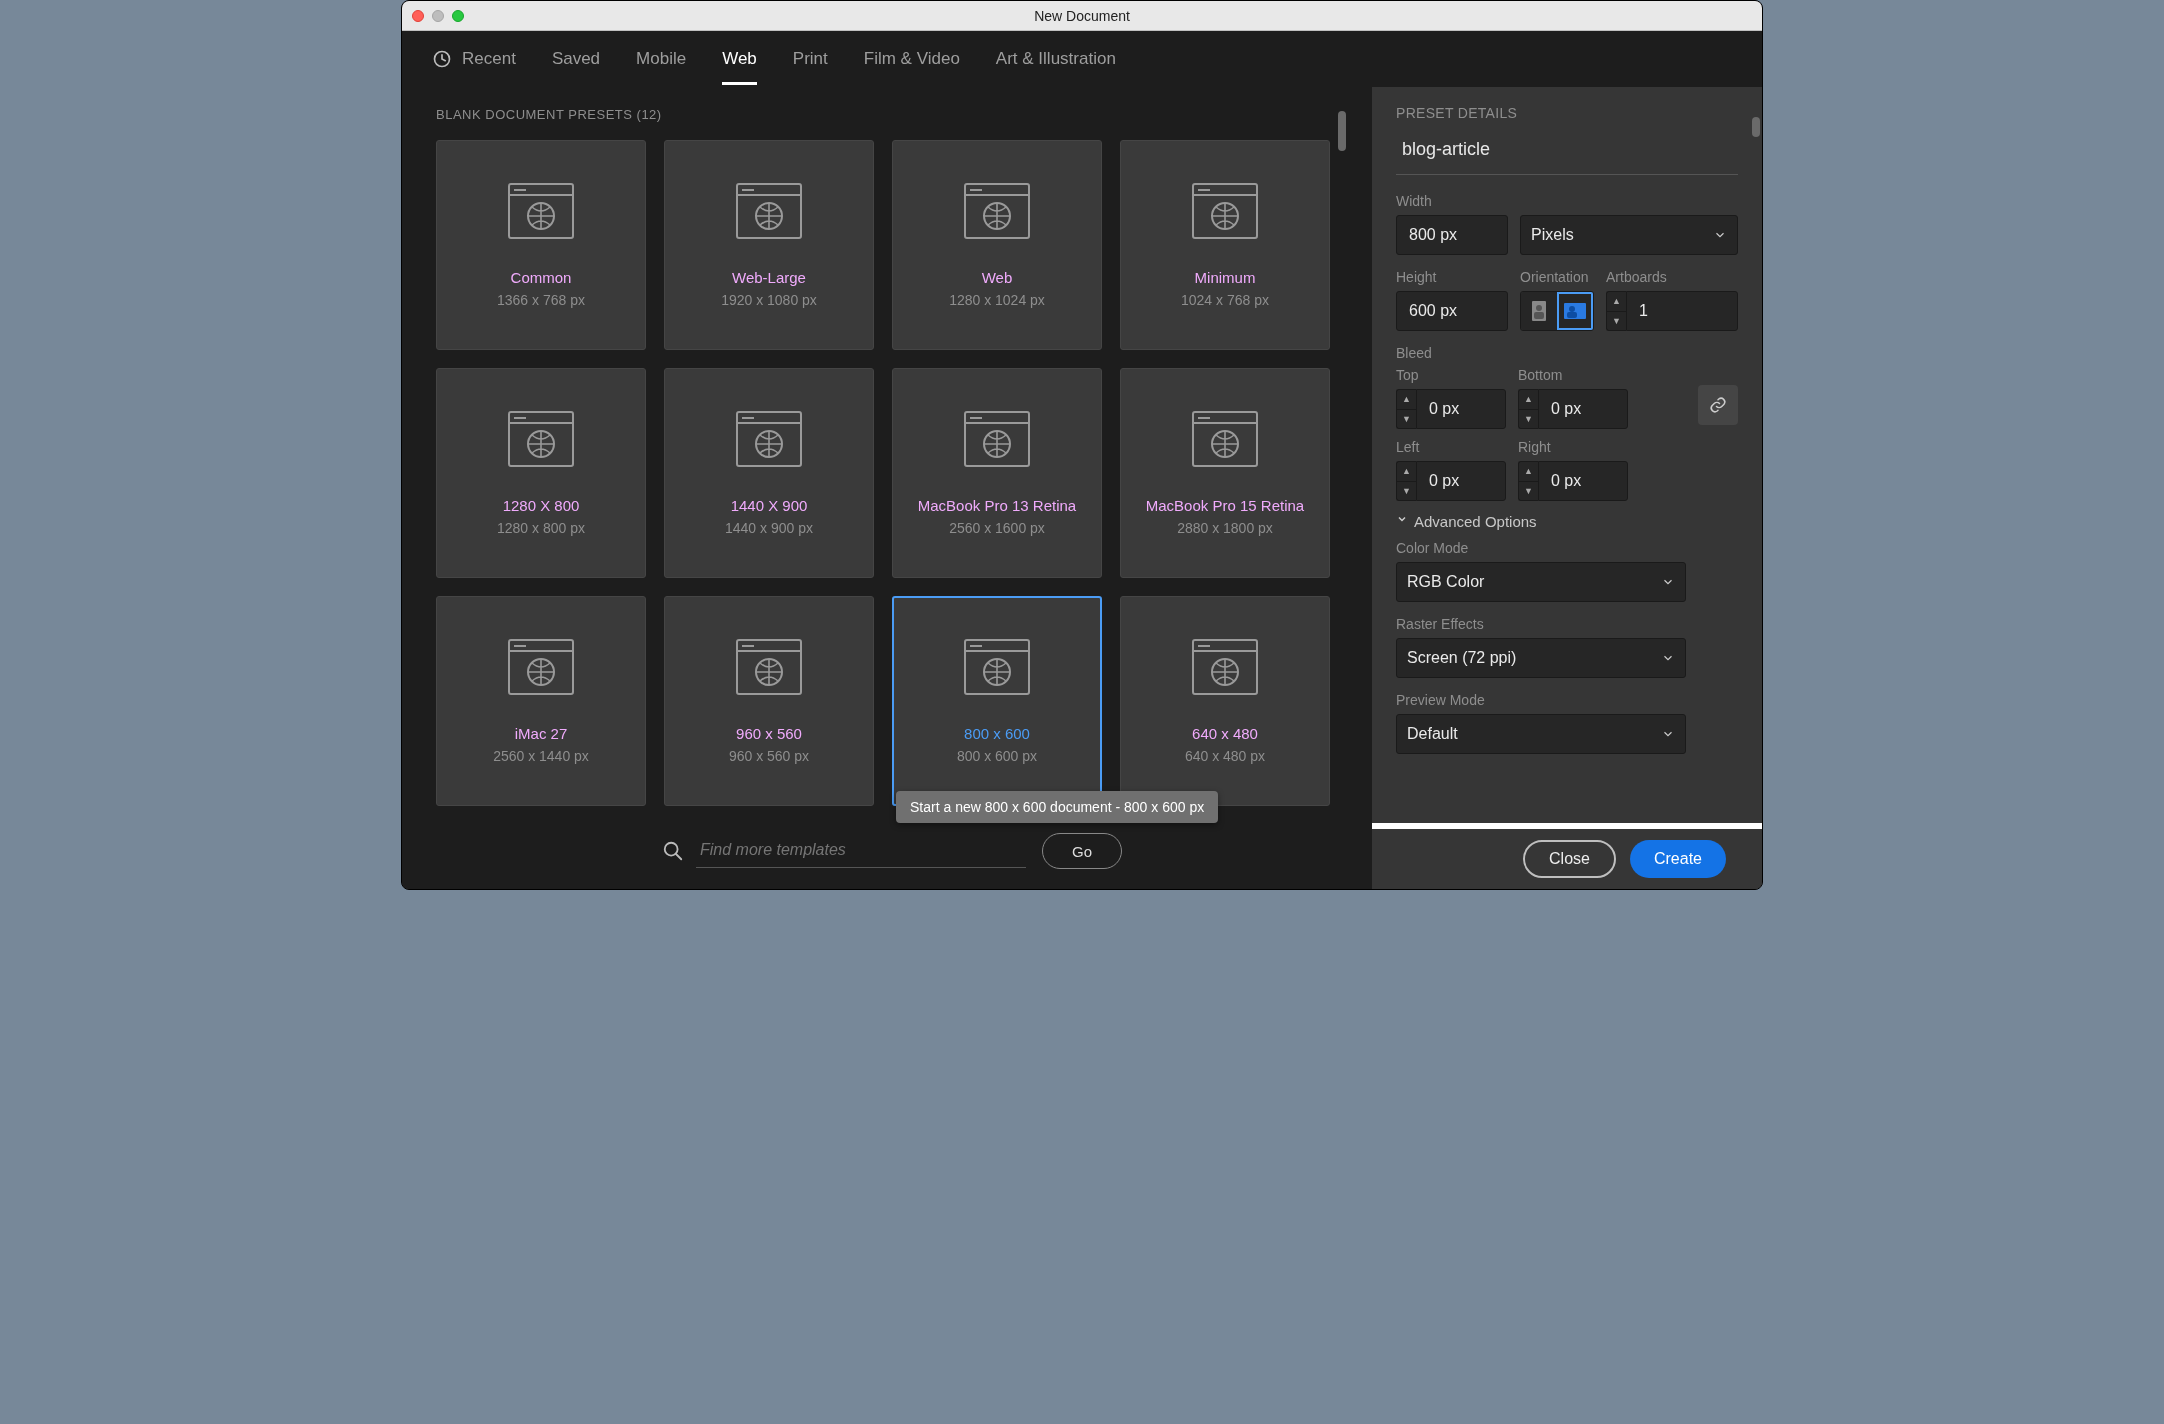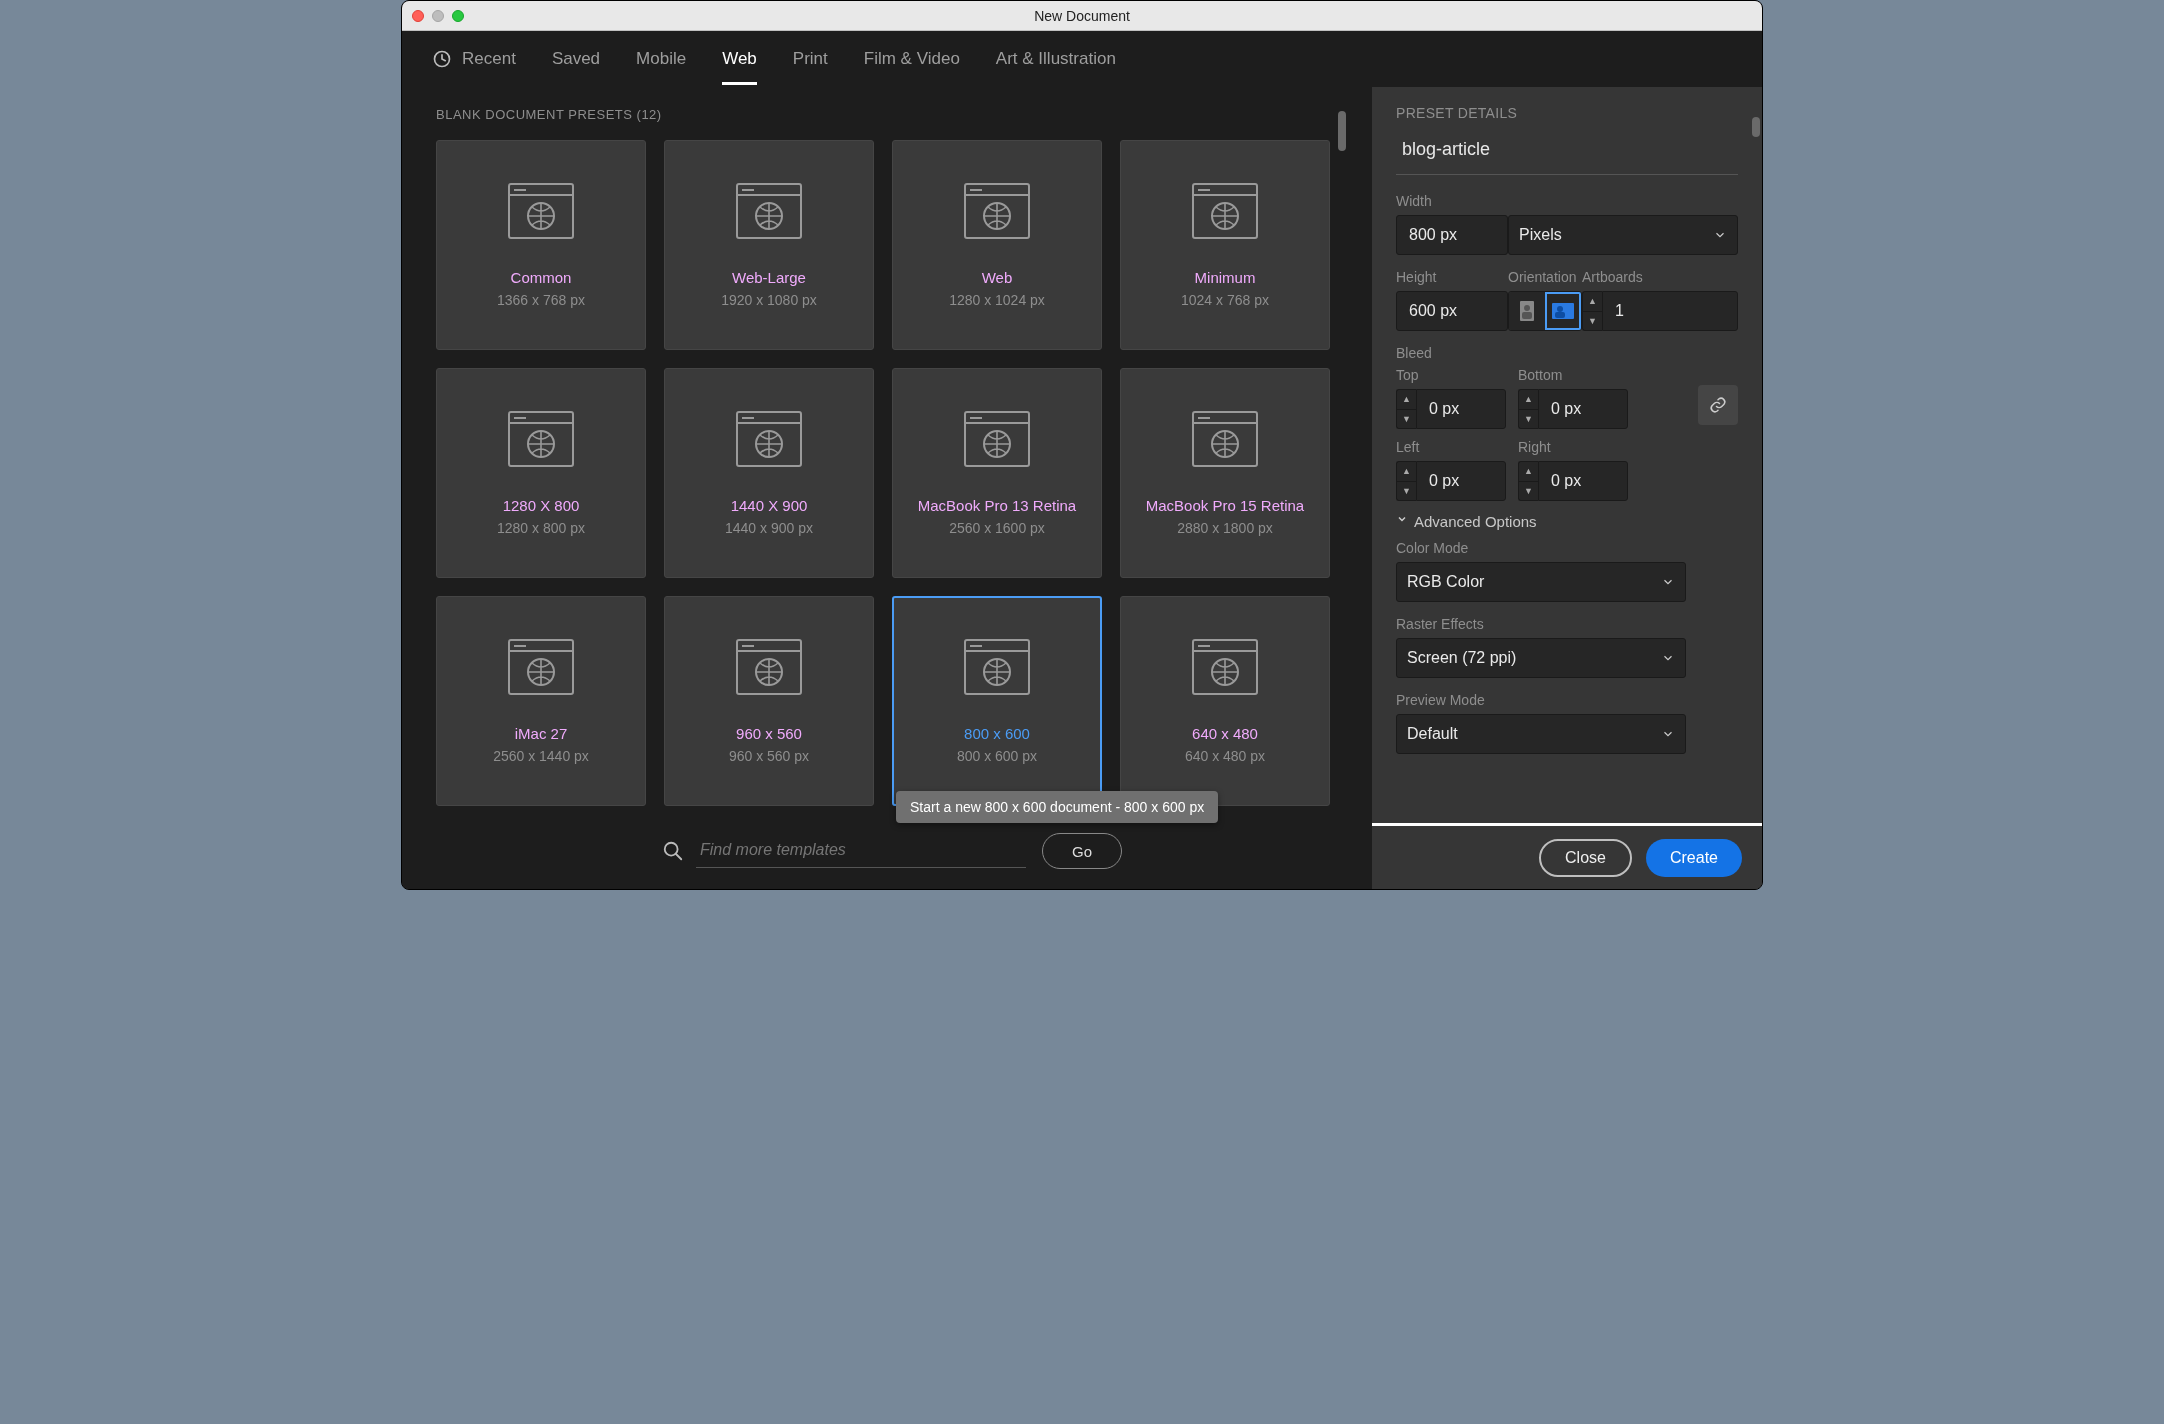--- a/index.html
+++ b/index.html
@@ -56,39 +56,39 @@
   .tooltip{position:absolute;background:#707070;color:#fff;font-size:14px;padding:8px 14px;border-radius:4px;bottom:46px;left:460px;box-shadow:0 2px 6px rgba(0,0,0,0.4);}
   
   .scroll-gutter{position:absolute;top:0;right:0;width:14px;height:100%;}
   .scroll-gutter .thumb{position:absolute;top:4px;right:2px;width:8px;height:40px;background:#6a6a6a;border-radius:4px;}
   
   .panel{width:390px;background:var(--bg-panel);display:flex;flex-direction:column;}
   .panel-body{flex:1;overflow:hidden;padding:18px 24px 0 24px;position:relative;}
   .panel-title{color:var(--text-dim);font-size:14px;letter-spacing:0.3px;margin-bottom:18px;}
   .name-field{color:#e8e8e8;font-size:18px;padding:0 6px 14px 6px;border-bottom:1px solid #555;margin-bottom:18px;background:transparent;border-top:none;border-left:none;border-right:none;width:100%;outline:none;}
   .field-label{color:var(--text-dim);font-size:14px;margin-bottom:6px;}
-  .row{display:flex;align-items:flex-end;margin-bottom:14px;}
+  .row{display:flex;gap:12px;align-items:flex-end;margin-bottom:14px;}
   .col{display:flex;flex-direction:column;}
   .input-box{background:var(--bg-input);border:1px solid #1a1a1a;color:#eaeaea;font-size:16px;height:40px;padding:0 10px;display:flex;align-items:center;border-radius:3px;}
   .input-text{background:transparent;border:none;outline:none;color:#eaeaea;font-size:16px;width:100%;}
   .select{justify-content:space-between;cursor:pointer;}
   .chev{margin-left:auto;}
   .orient{display:flex;gap:0;border:1px solid #1a1a1a;border-radius:3px;overflow:hidden;height:40px;}
   .orient button{width:36px;background:var(--bg-input);border:none;display:flex;align-items:center;justify-content:center;cursor:pointer;}
   .orient button.active{box-shadow:inset 0 0 0 2px var(--blue-light);}
   .stepper{display:flex;height:40px;}
   .stepper-btns{width:20px;background:var(--bg-input);border:1px solid #1a1a1a;border-right:none;display:flex;flex-direction:column;border-radius:3px 0 0 3px;}
   .stepper-btns div{flex:1;display:flex;align-items:center;justify-content:center;cursor:pointer;color:#aaa;font-size:9px;}
   .stepper-btns div+div{border-top:1px solid #1a1a1a;}
   .stepper .input-box{border-radius:0 3px 3px 0;}
   .bleed-grid{display:grid;grid-template-columns:auto auto;gap:10px 12px;}
   .link-btn{width:40px;height:40px;background:#454545;border-radius:4px;display:flex;align-items:center;justify-content:center;cursor:pointer;margin-left:auto;margin-top:18px;}
   .adv-toggle{display:flex;align-items:flex-start;gap:6px;color:var(--text);font-size:15px;cursor:pointer;margin:12px 0 10px 0;}
   
-  .panel-footer{height:66px;display:flex;align-items:center;justify-content:flex-end;gap:14px;padding:0 20px;border-top:3px solid #ffffff;background:var(--bg-panel);}
+  .panel-footer{height:66px;display:flex;align-items:center;justify-content:flex-end;gap:14px;padding:0 36px;border-top:6px solid #ffffff;background:var(--bg-panel);}
   .btn{height:38px;padding:0 24px;border-radius:20px;font-size:16px;cursor:pointer;display:flex;align-items:center;}
   .btn-secondary{background:transparent;color:#eee;border:2px solid #bfbfbf;}
   .btn-primary{background:var(--blue);color:#fff;border:none;font-weight:500;}
   
   .panel-scroll{position:absolute;top:0;right:0;width:14px;height:100%;}
   .panel-scroll .pt{position:absolute;right:2px;width:8px;border-radius:4px;background:#6a6a6a;}
   
   svg{display:block;}
 </style>
 </head>

